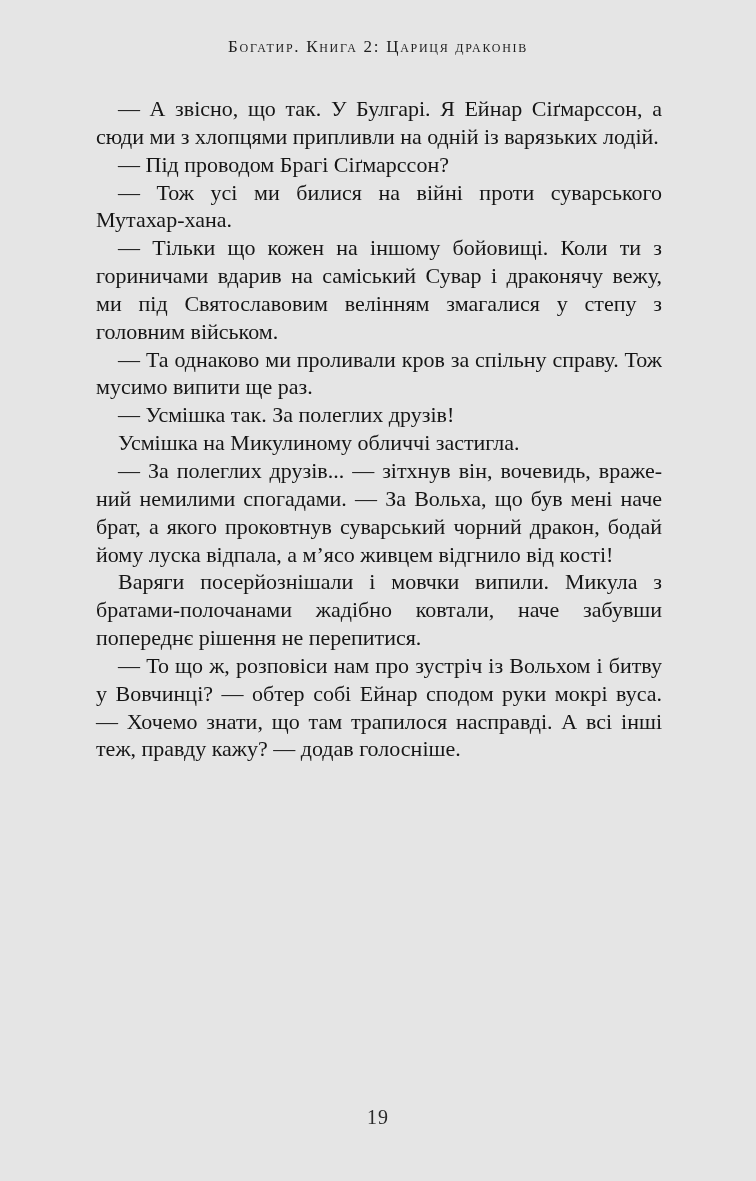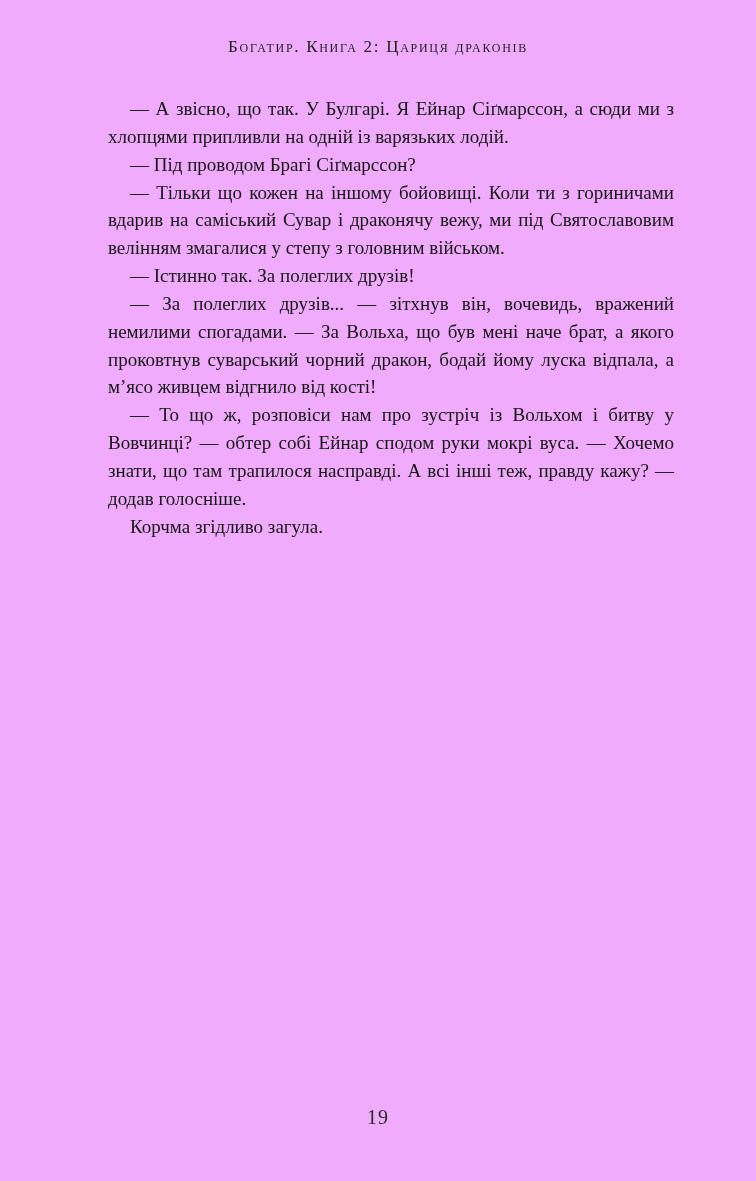--- a/index.html
+++ b/index.html
@@ -14,21 +14,21 @@
     position: relative;
     overflow: hidden;
     font-family: "Liberation Serif", "DejaVu Serif", serif;
     color: #1a1a1a;
     -webkit-font-smoothing: antialiased;
   }
 
   .page {
     position: absolute;
     inset: 0;
-    background: #f0abfc;
+    background: #e5e5e5;
   }
 
   
   .running-header {
     position: absolute;
     top: 36px;
     left: 0;
     right: 0;
     text-align: center;
     font-size: 17px;
@@ -38,26 +38,25 @@
     font-variant: small-caps;
     white-space: nowrap;
   }
 
   
   .text-block {
     position: absolute;
     left: 96px;
     top: 95px;
     width: 566px;
-    font-size: 19px;
+    font-size: 22px;
     line-height: 27.85px;
     text-align: justify;
     text-justify: inter-word;
     color: #161616;
-    margin-left: 12px;
   }
 
   .para {
     margin: 0;
     text-indent: 22px;
     text-align: justify;
     hyphens: manual;
   }
 
   
@@ -81,22 +80,25 @@
 </head>
 <body>
 
 <div class="page">
 
   <div class="running-header">Богатир. Книга 2: Цариця драконів</div>
 
   <div class="text-block">
     <p class="para">— А звісно, що так. У Булгарі. Я Ейнар Сіґмарссон, а сюди ми з хлопцями припливли на одній із варязьких лодій.</p>
     <p class="para">— Під проводом Брагі Сіґмарссон?</p>
+    <p class="para">— Тож усі ми билися на війні проти суварського Мутахар-хана.</p>
     <p class="para">— Тільки що кожен на іншому бойовищі. Коли ти з гориничами вдарив на саміський Сувар і драконячу вежу, ми під Святославовим велінням змагалися у степу з головним військом.</p>
-    <p class="para">— Істинно так. За полеглих друзів!</p>
+    <p class="para">— Та однаково ми проливали кров за спільну справу. Тож мусимо випити ще раз.</p>
+    <p class="para">— Усмішка так. За полеглих друзів!</p>
+    <p class="para">Усмішка на Микулиному обличчі застигла.</p>
     <p class="para">— За полеглих друзів... — зітхнув він, вочевидь, враже­ний немилими спогадами. — За Вольха, що був мені наче брат, а якого проковтнув суварський чорний дракон, бодай йому луска відпала, а м’ясо живцем відгнило від кості!</p>
+    <p class="para">Варяги посерйознішали і мовчки випили. Микула з братами-полочанами жадібно ковтали, наче забувши попереднє рішення не перепитися.</p>
     <p class="para">— То що ж, розповіси нам про зустріч із Вольхом і битву у Вовчинці? — обтер собі Ейнар сподом руки мо­крі вуса. — Хочемо знати, що там трапилося насправді. А всі інші теж, правду кажу? — додав голосніше.</p>
-    <p class="para">Корчма згідливо загула.</p>
   </div>
 
   <div class="folio">19</div>
 
 </div>
 
 </body></html>

